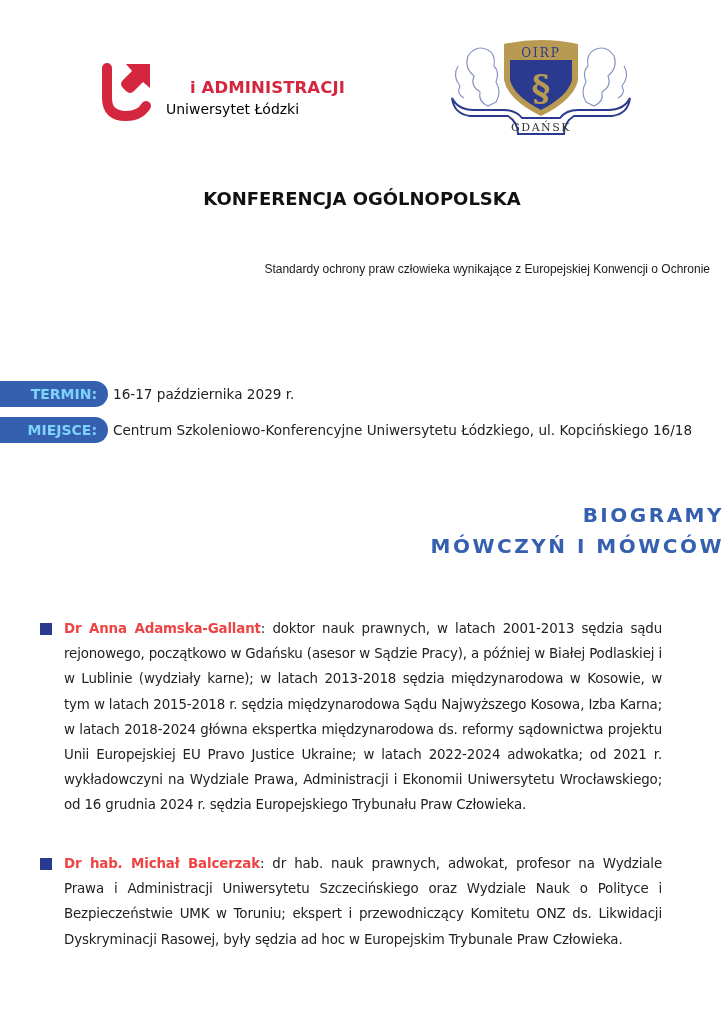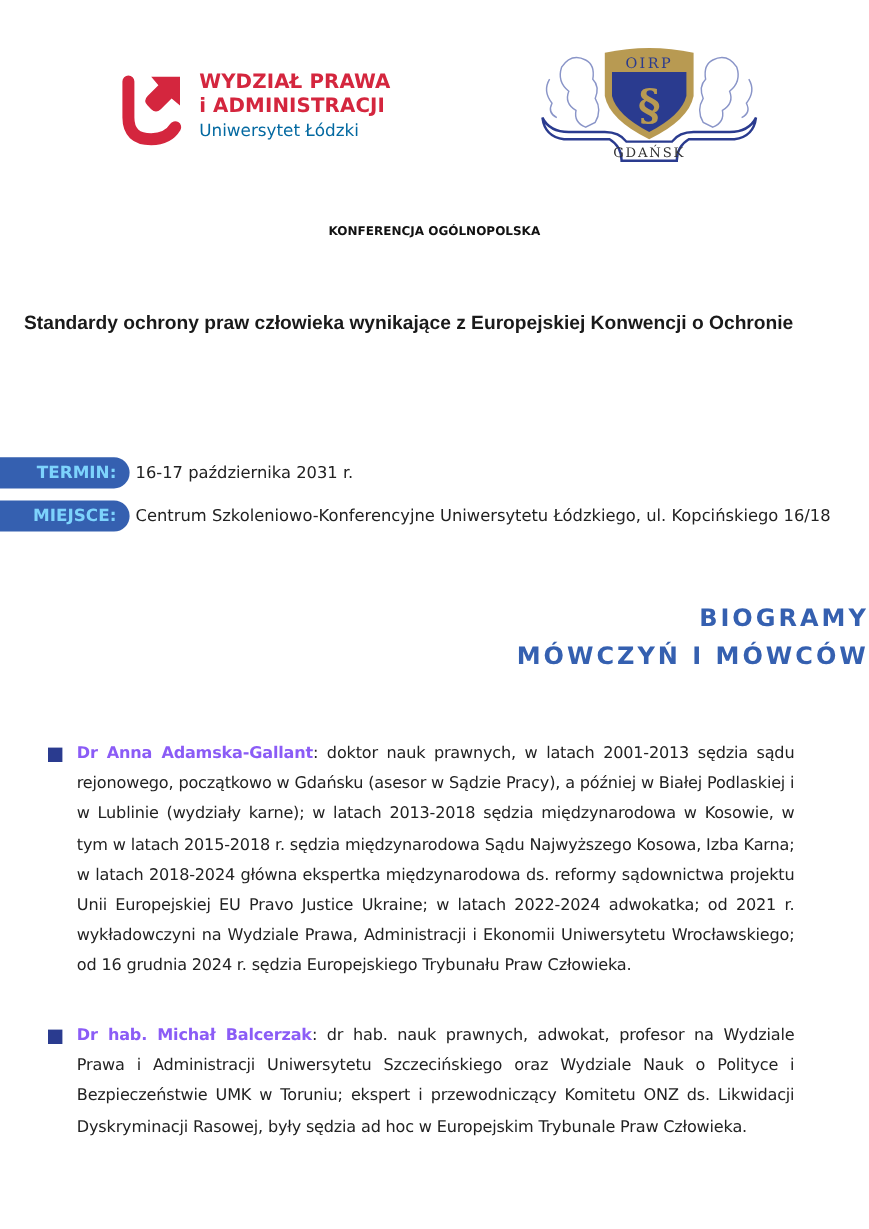--- a/index.html
+++ b/index.html
@@ -7,35 +7,35 @@
     width: 724px; height: 1024px; position: relative; overflow: hidden;
     font-family: "DejaVu Sans", sans-serif; color: #1a1a1a;
   }
   .logo-wpia { position: absolute; left: 98px; top: 56px; width: 230px; height: 70px; }
   .logo-wpia svg.mark { position: absolute; left: 0; top: 2px; }
   .logo-wpia .t1, .logo-wpia .t2 {
     position: absolute; left: 68px; font-family: "DejaVu Sans", sans-serif;
     font-weight: bold; color: #d4263e; font-size: 16.5px; letter-spacing: 0.1px; white-space: nowrap;
   }
   .logo-wpia .t1 { top: 2px; }
-  .logo-wpia .t2 { top: 22px; }
+  .logo-wpia .t2 { top: 22px; margin-left: 24px; }
   .logo-wpia .t3 {
-    position: absolute; left: 68px; top: 45px; font-size: 14px; color: #0369a1; white-space: nowrap;
+    position: absolute; left: 68px; top: 45px; font-size: 14px; color: #000000; white-space: nowrap;
     font-family: "DejaVu Sans", sans-serif;
     text-align: center;
   }
   .logo-oirp { position: absolute; left: 448px; top: 36px; width: 186px; height: 104px; }
 
   .conf-title {
     position: absolute; left: 0; width: 724px; top: 188px; text-align: center;
-    font-weight: bold; font-size: 10px; color: #111;
+    font-weight: bold; font-size: 18px; color: #111;
   }
   .conf-subtitle {
-    position: absolute; left: 20px; width: 690px; top: 258px; text-align: left;
-    font-family: "Liberation Sans", sans-serif; font-weight: bold; font-size: 16px; line-height: 23px; color: #1a1a1a;
+    position: absolute; left: 20px; width: 690px; top: 258px; text-align: right;
+    font-family: "Liberation Sans", sans-serif; font-weight: normal; font-size: 12px; line-height: 23px; color: #1a1a1a;
   }
   .info-row { position: absolute; left: 0; height: 26px; display: flex; align-items: center; }
   .info-row .pill {
     background: #3560b0; color: #7dd3fc; font-weight: bold; font-size: 14px;
     height: 26px; border-radius: 0 13px 13px 0; display: flex; align-items: center; justify-content: flex-end;
     padding-right: 11px; box-sizing: border-box;
   }
   .info-row .val { font-size: 13.6px; color: #222; margin-left: 5px; white-space: nowrap; }
   .row-termin { top: 381px; }
   .row-termin .pill { width: 108px; }
@@ -50,33 +50,32 @@
   .st2 { top: 534px; }
 
   .bio { position: absolute; left: 40px; width: 622px; }
   .bio .bullet {
     position: absolute; left: 0; top: 7px; width: 12px; height: 12px; background: #2a3b8f;
   }
   .bio .text {
     margin-left: 24px; font-size: 13.4px; line-height: 25.2px; text-align: justify; color: #222;
     font-family: "DejaVu Sans", sans-serif; letter-spacing: -0.15px;
   }
-  .bio .name { font-weight: bold; color: #8b5cf6; }
+  .bio .name { font-weight: bold; color: #ef4444; }
   .bio1 { top: 616px; }
   .bio2 { top: 851px; }
 </style>
 </head>
 <body>
 
 <div class="logo-wpia">
   <svg class="mark" width="56" height="66" viewBox="0 0 56 66">
     <path d="M9 10 L9 40 Q9 58 28 58 Q42 58 48 48" fill="none" stroke="#d4263e" stroke-width="10" stroke-linecap="round"></path>
     <path d="M28 6 L52 6 L52 30 L45 24 L36 33 Q32 37 28 33 L25 30 Q21 26 25 22 L34 13 Z" fill="#d4263e"></path>
   </svg>
-  <div class="t1">WYDZIAŁ PRAWA</div>
   <div class="t2">i ADMINISTRACJI</div>
   <div class="t3">Uniwersytet Łódzki</div>
 </div>
 
 <div class="logo-oirp">
   <svg width="186" height="104" viewBox="0 0 186 104">
 
     <g fill="none" stroke="#8a95c8" stroke-width="1.2">
       <path d="M20 20 Q28 8 40 14 Q48 18 46 30 Q52 36 48 46 Q54 56 48 66 L40 70 Q30 66 32 56 Q22 50 26 40 Q16 32 20 20 Z"></path>
       <path d="M10 30 Q4 40 12 50 Q8 58 16 62"></path>
@@ -95,21 +94,21 @@
 </div>
 
 <div class="conf-title">KONFERENCJA OGÓLNOPOLSKA</div>
 
 <div class="conf-subtitle">
   <div>Standardy ochrony praw człowieka wynikające z Europejskiej Konwencji o Ochronie</div>
 </div>
 
 <div class="info-row row-termin">
   <div class="pill">TERMIN:</div>
-  <div class="val">16-17 października 2031 r.</div>
+  <div class="val">16-17 października 2029 r.</div>
 </div>
 <div class="info-row row-miejsce">
   <div class="pill">MIEJSCE:</div>
   <div class="val">Centrum Szkoleniowo-Konferencyjne Uniwersytetu Łódzkiego, ul. Kopcińskiego 16/18</div>
 </div>
 
 <div class="section-title st1">BIOGRAMY</div>
 <div class="section-title st2">MÓWCZYŃ I MÓWCÓW</div>
 
 <div class="bio bio1">

